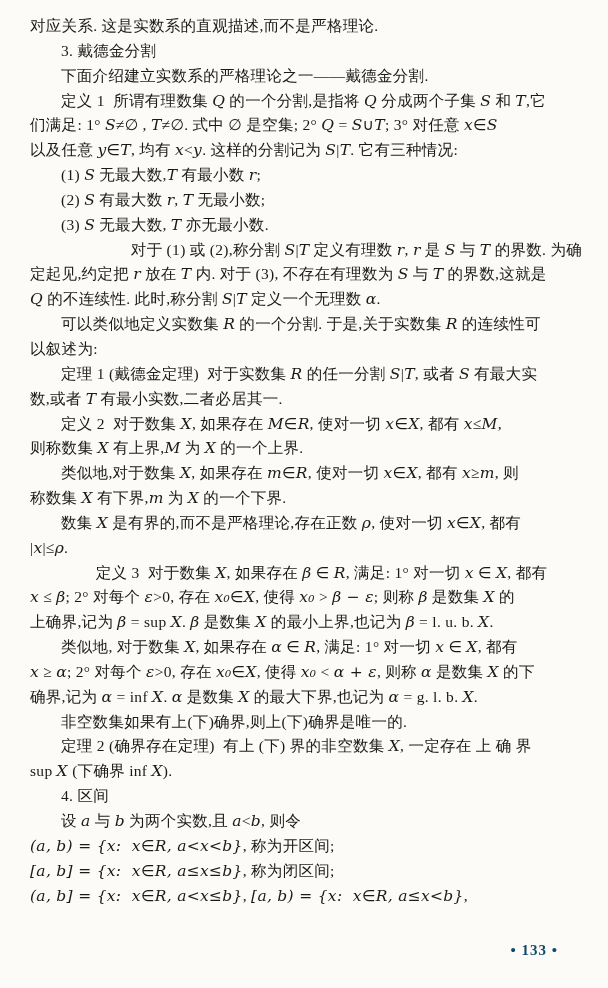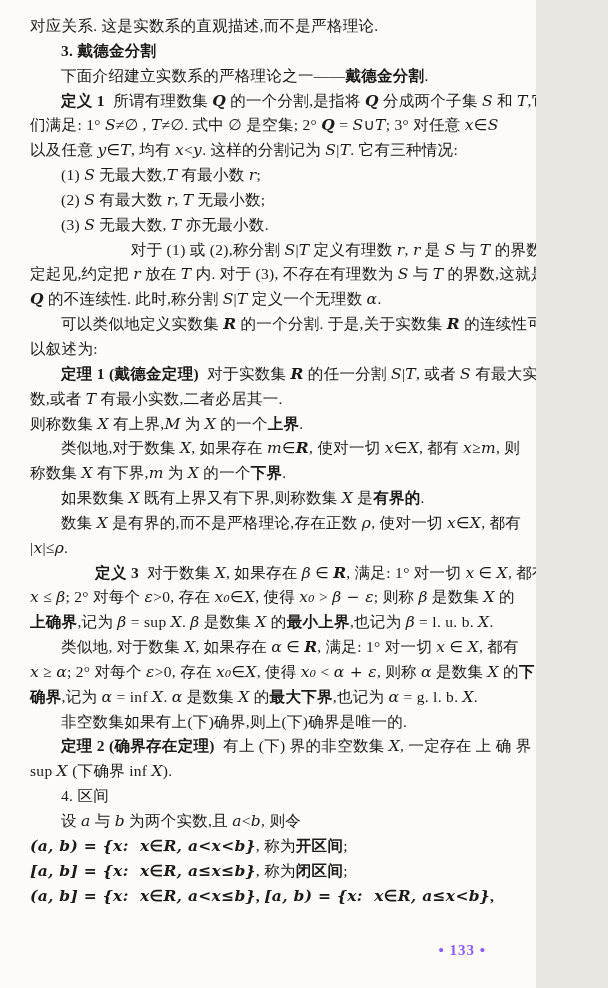--- a/index.html
+++ b/index.html
@@ -3,49 +3,49 @@
 <meta charset="utf-8">
 <style>
   html, body { margin: 0; padding: 0; }
   body {
     width: 608px; height: 988px;
     background: #e9e7e2;
     font-family: "Liberation Serif", serif;
   }
   .page {
     position: relative;
-    width: 536px; height: 988px;
+    width: 608px; height: 988px;
     background: #fcfbf7;
     color: #1c1916;
     overflow: hidden;
   }
   .text-block {
     position: absolute;
     left: 30px; top: 14px;
     width: 552px;
   }
   .line {
     height: 24.85px;
     line-height: 24.85px;
     font-size: 15.5px;
     white-space: pre;
     letter-spacing: 0.3px;
   }
-  .line span.b { font-weight: bold; }
+  .line span.b { font-weight: normal; }
   .line span.m {
     font-family: "DejaVu Serif", serif;
     font-style: italic;
   }
   .page-number {
     position: absolute;
     right: 50px; top: 942px;
     font-size: 15px;
     font-weight: bold;
     letter-spacing: 1px;
-    color: #8b5cf6;
+    color: #0c4a6e;
   }
 </style>
 </head>
 <body>
 
 <div class="page">
   <div class="text-block">
       <div class="line"><span>对应关系. 这是实数系的直观描述,而不是严格理论.</span></div>
       <div class="line" style="padding-left: 2em;"><span class="b">3. 戴德金分割</span></div>
       <div class="line" style="padding-left: 2em;"><span>下面介绍建立实数系的严格理论之一——</span><span class="b">戴德金分割</span><span>.</span></div>
@@ -55,24 +55,24 @@
       <div class="line" style="padding-left: 2em;"><span>(1) </span><span class="m">S</span><span> 无最大数,</span><span class="m">T</span><span> 有最小数 </span><span class="m">r</span><span>;</span></div>
       <div class="line" style="padding-left: 2em;"><span>(2) </span><span class="m">S</span><span> 有最大数 </span><span class="m">r</span><span>, </span><span class="m">T</span><span> 无最小数;</span></div>
       <div class="line" style="padding-left: 2em;"><span>(3) </span><span class="m">S</span><span> 无最大数, </span><span class="m">T</span><span> 亦无最小数.</span></div>
       <div class="line" style="padding-left: 2em; text-align: right;"><span>对于 (1) 或 (2),称分割 </span><span class="m">S</span><span>|</span><span class="m">T</span><span> 定义有理数 </span><span class="m">r</span><span>, </span><span class="m">r</span><span> 是 </span><span class="m">S</span><span> 与 </span><span class="m">T</span><span> 的界数. 为确</span></div>
       <div class="line"><span>定起见,约定把 </span><span class="m">r</span><span> 放在 </span><span class="m">T</span><span> 内. 对于 (3), 不存在有理数为 </span><span class="m">S</span><span> 与 </span><span class="m">T</span><span> 的界数,这就是</span></div>
       <div class="line"><span class="b m">Q</span><span> 的不连续性. 此时,称分割 </span><span class="m">S</span><span>|</span><span class="m">T</span><span> 定义一个无理数 </span><span class="m">α</span><span>.</span></div>
       <div class="line" style="padding-left: 2em;"><span>可以类似地定义实数集 </span><span class="b m">R</span><span> 的一个分割. 于是,关于实数集 </span><span class="b m">R</span><span> 的连续性可</span></div>
       <div class="line"><span>以叙述为:</span></div>
       <div class="line" style="padding-left: 2em;"><span class="b">定理 1 (戴德金定理)</span><span>  对于实数集 </span><span class="b m">R</span><span> 的任一分割 </span><span class="m">S</span><span>|</span><span class="m">T</span><span>, 或者 </span><span class="m">S</span><span> 有最大实</span></div>
       <div class="line"><span>数,或者 </span><span class="m">T</span><span> 有最小实数,二者必居其一.</span></div>
+      <div class="line" style="padding-left: 2em;"><span class="b">定义 2</span><span>  对于数集 </span><span class="m">X</span><span>, 如果存在 </span><span class="m">M</span><span>∈</span><span class="b m">R</span><span>, 使对一切 </span><span class="m">x</span><span>∈</span><span class="m">X</span><span>, 都有 </span><span class="m">x</span><span>≤</span><span class="m">M</span><span>,</span></div>
       <div class="line"><span>则称数集 </span><span class="m">X</span><span> 有上界,</span><span class="m">M</span><span> 为 </span><span class="m">X</span><span> 的一个</span><span class="b">上界</span><span>.</span></div>
       <div class="line" style="padding-left: 2em;"><span>类似地,对于数集 </span><span class="m">X</span><span>, 如果存在 </span><span class="m">m</span><span>∈</span><span class="b m">R</span><span>, 使对一切 </span><span class="m">x</span><span>∈</span><span class="m">X</span><span>, 都有 </span><span class="m">x</span><span>≥</span><span class="m">m</span><span>, 则</span></div>
       <div class="line"><span>称数集 </span><span class="m">X</span><span> 有下界,</span><span class="m">m</span><span> 为 </span><span class="m">X</span><span> 的一个</span><span class="b">下界</span><span>.</span></div>
-      <div class="line" style="padding-left: 2em;"><span>如果数集 </span><span class="m">X</span><span> 既有上界又有下界,则称数集 </span><span class="m">X</span><span> 是</span><span class="b">有界的</span><span>.</span></div>
       <div class="line" style="padding-left: 2em;"><span>数集 </span><span class="m">X</span><span> 是有界的,而不是严格理论,存在正数 </span><span class="m">ρ</span><span>, 使对一切 </span><span class="m">x</span><span>∈</span><span class="m">X</span><span>, 都有</span></div>
       <div class="line"><span>|</span><span class="m">x</span><span>|≤</span><span class="m">ρ</span><span>.</span></div>
       <div class="line" style="padding-left: 2em; text-align: center;"><span class="b">定义 3</span><span>  对于数集 </span><span class="m">X</span><span>, 如果存在 </span><span class="m">β</span><span> ∈ </span><span class="b m">R</span><span>, 满足: 1° 对一切 </span><span class="m">x</span><span> ∈ </span><span class="m">X</span><span>, 都有</span></div>
       <div class="line"><span class="m">x</span><span> ≤ </span><span class="m">β</span><span>; 2° 对每个 </span><span class="m">ε</span><span>&gt;0, 存在 </span><span class="m">x₀</span><span>∈</span><span class="m">X</span><span>, 使得 </span><span class="m">x₀</span><span> &gt; </span><span class="m">β − ε</span><span>; 则称 </span><span class="m">β</span><span> 是数集 </span><span class="m">X</span><span> 的</span></div>
       <div class="line"><span class="b">上确界</span><span>,记为 </span><span class="m">β</span><span> = sup </span><span class="m">X</span><span>. </span><span class="m">β</span><span> 是数集 </span><span class="m">X</span><span> 的</span><span class="b">最小上界</span><span>,也记为 </span><span class="m">β</span><span> = l. u. b. </span><span class="m">X</span><span>.</span></div>
       <div class="line" style="padding-left: 2em;"><span>类似地, 对于数集 </span><span class="m">X</span><span>, 如果存在 </span><span class="m">α</span><span> ∈ </span><span class="b m">R</span><span>, 满足: 1° 对一切 </span><span class="m">x</span><span> ∈ </span><span class="m">X</span><span>, 都有</span></div>
       <div class="line"><span class="m">x</span><span> ≥ </span><span class="m">α</span><span>; 2° 对每个 </span><span class="m">ε</span><span>&gt;0, 存在 </span><span class="m">x₀</span><span>∈</span><span class="m">X</span><span>, 使得 </span><span class="m">x₀</span><span> &lt; </span><span class="m">α + ε</span><span>, 则称 </span><span class="m">α</span><span> 是数集 </span><span class="m">X</span><span> 的</span><span class="b">下</span></div>
       <div class="line"><span class="b">确界</span><span>,记为 </span><span class="m">α</span><span> = inf </span><span class="m">X</span><span>. </span><span class="m">α</span><span> 是数集 </span><span class="m">X</span><span> 的</span><span class="b">最大下界</span><span>,也记为 </span><span class="m">α</span><span> = g. l. b. </span><span class="m">X</span><span>.</span></div>
       <div class="line" style="padding-left: 2em;"><span>非空数集如果有上(下)确界,则上(下)确界是唯一的.</span></div>
       <div class="line" style="padding-left: 2em;"><span class="b">定理 2 (确界存在定理)</span><span>  有上 (下) 界的非空数集 </span><span class="m">X</span><span>, 一定存在 上 确 界</span></div>

